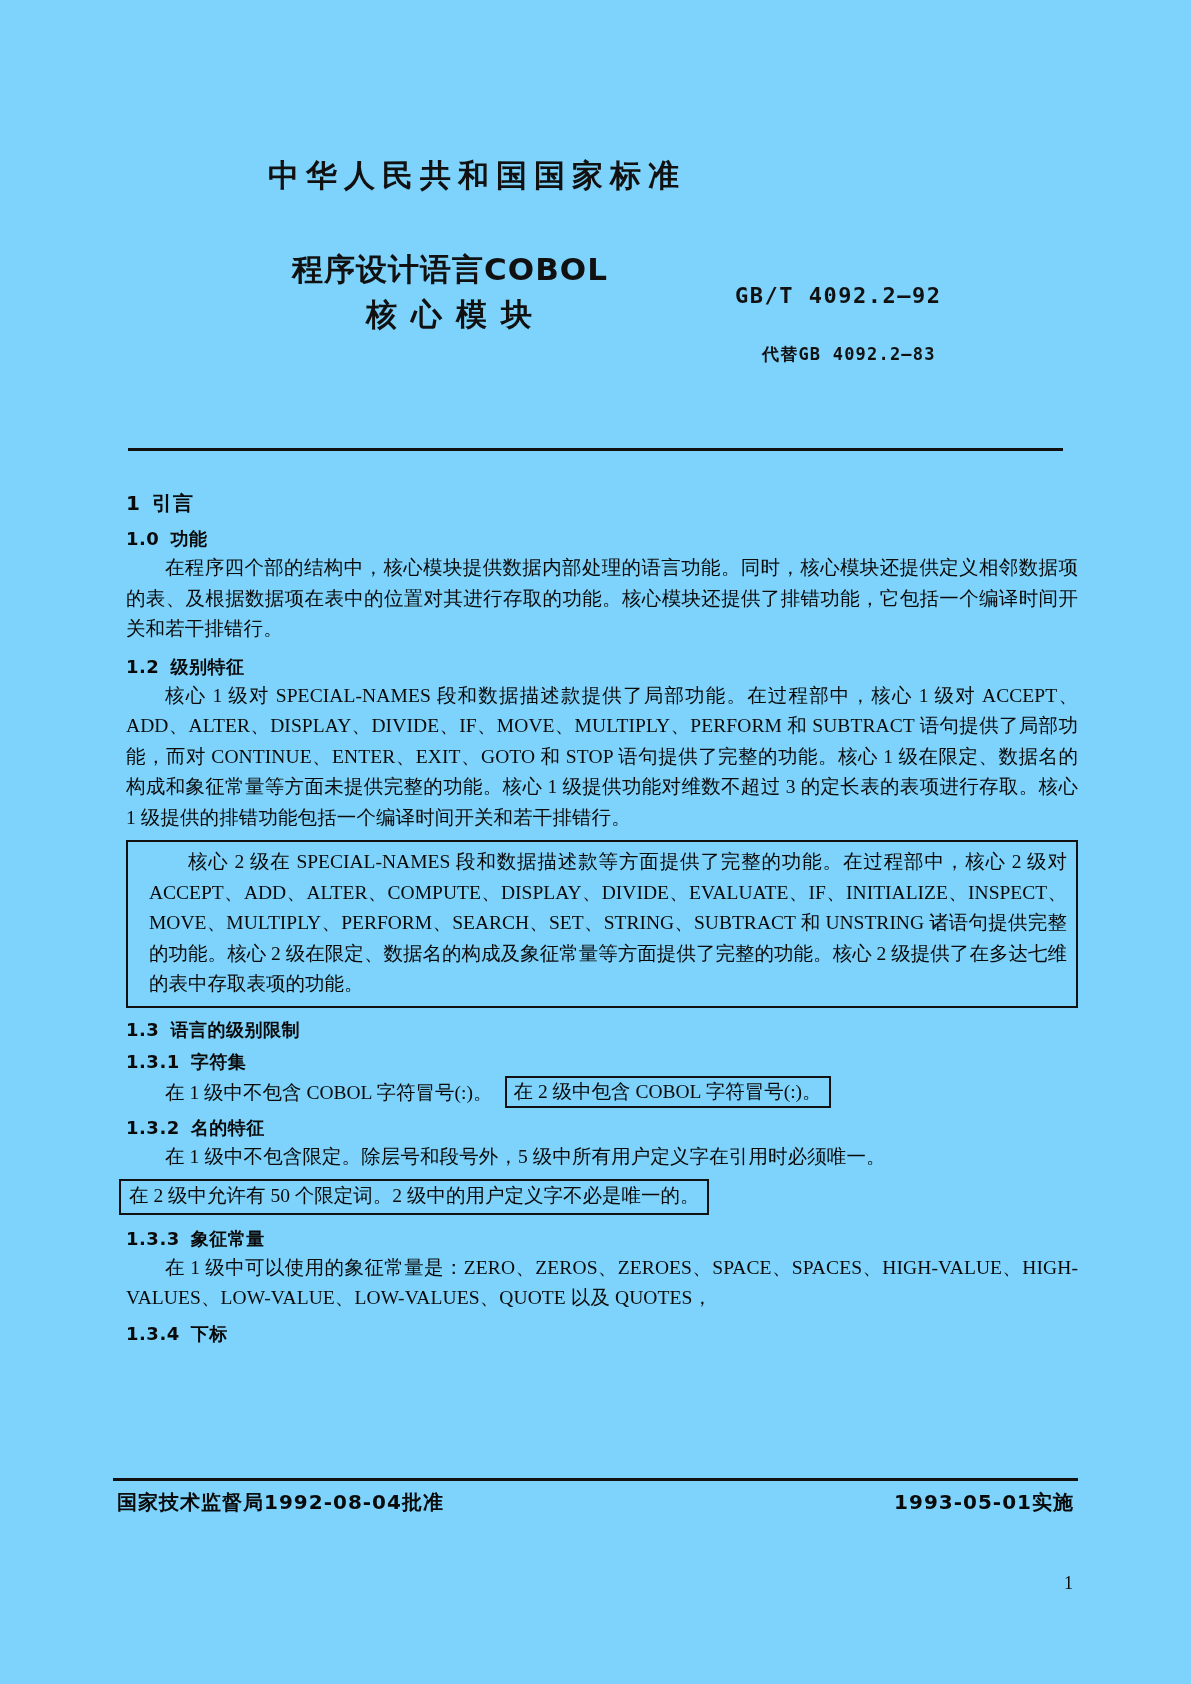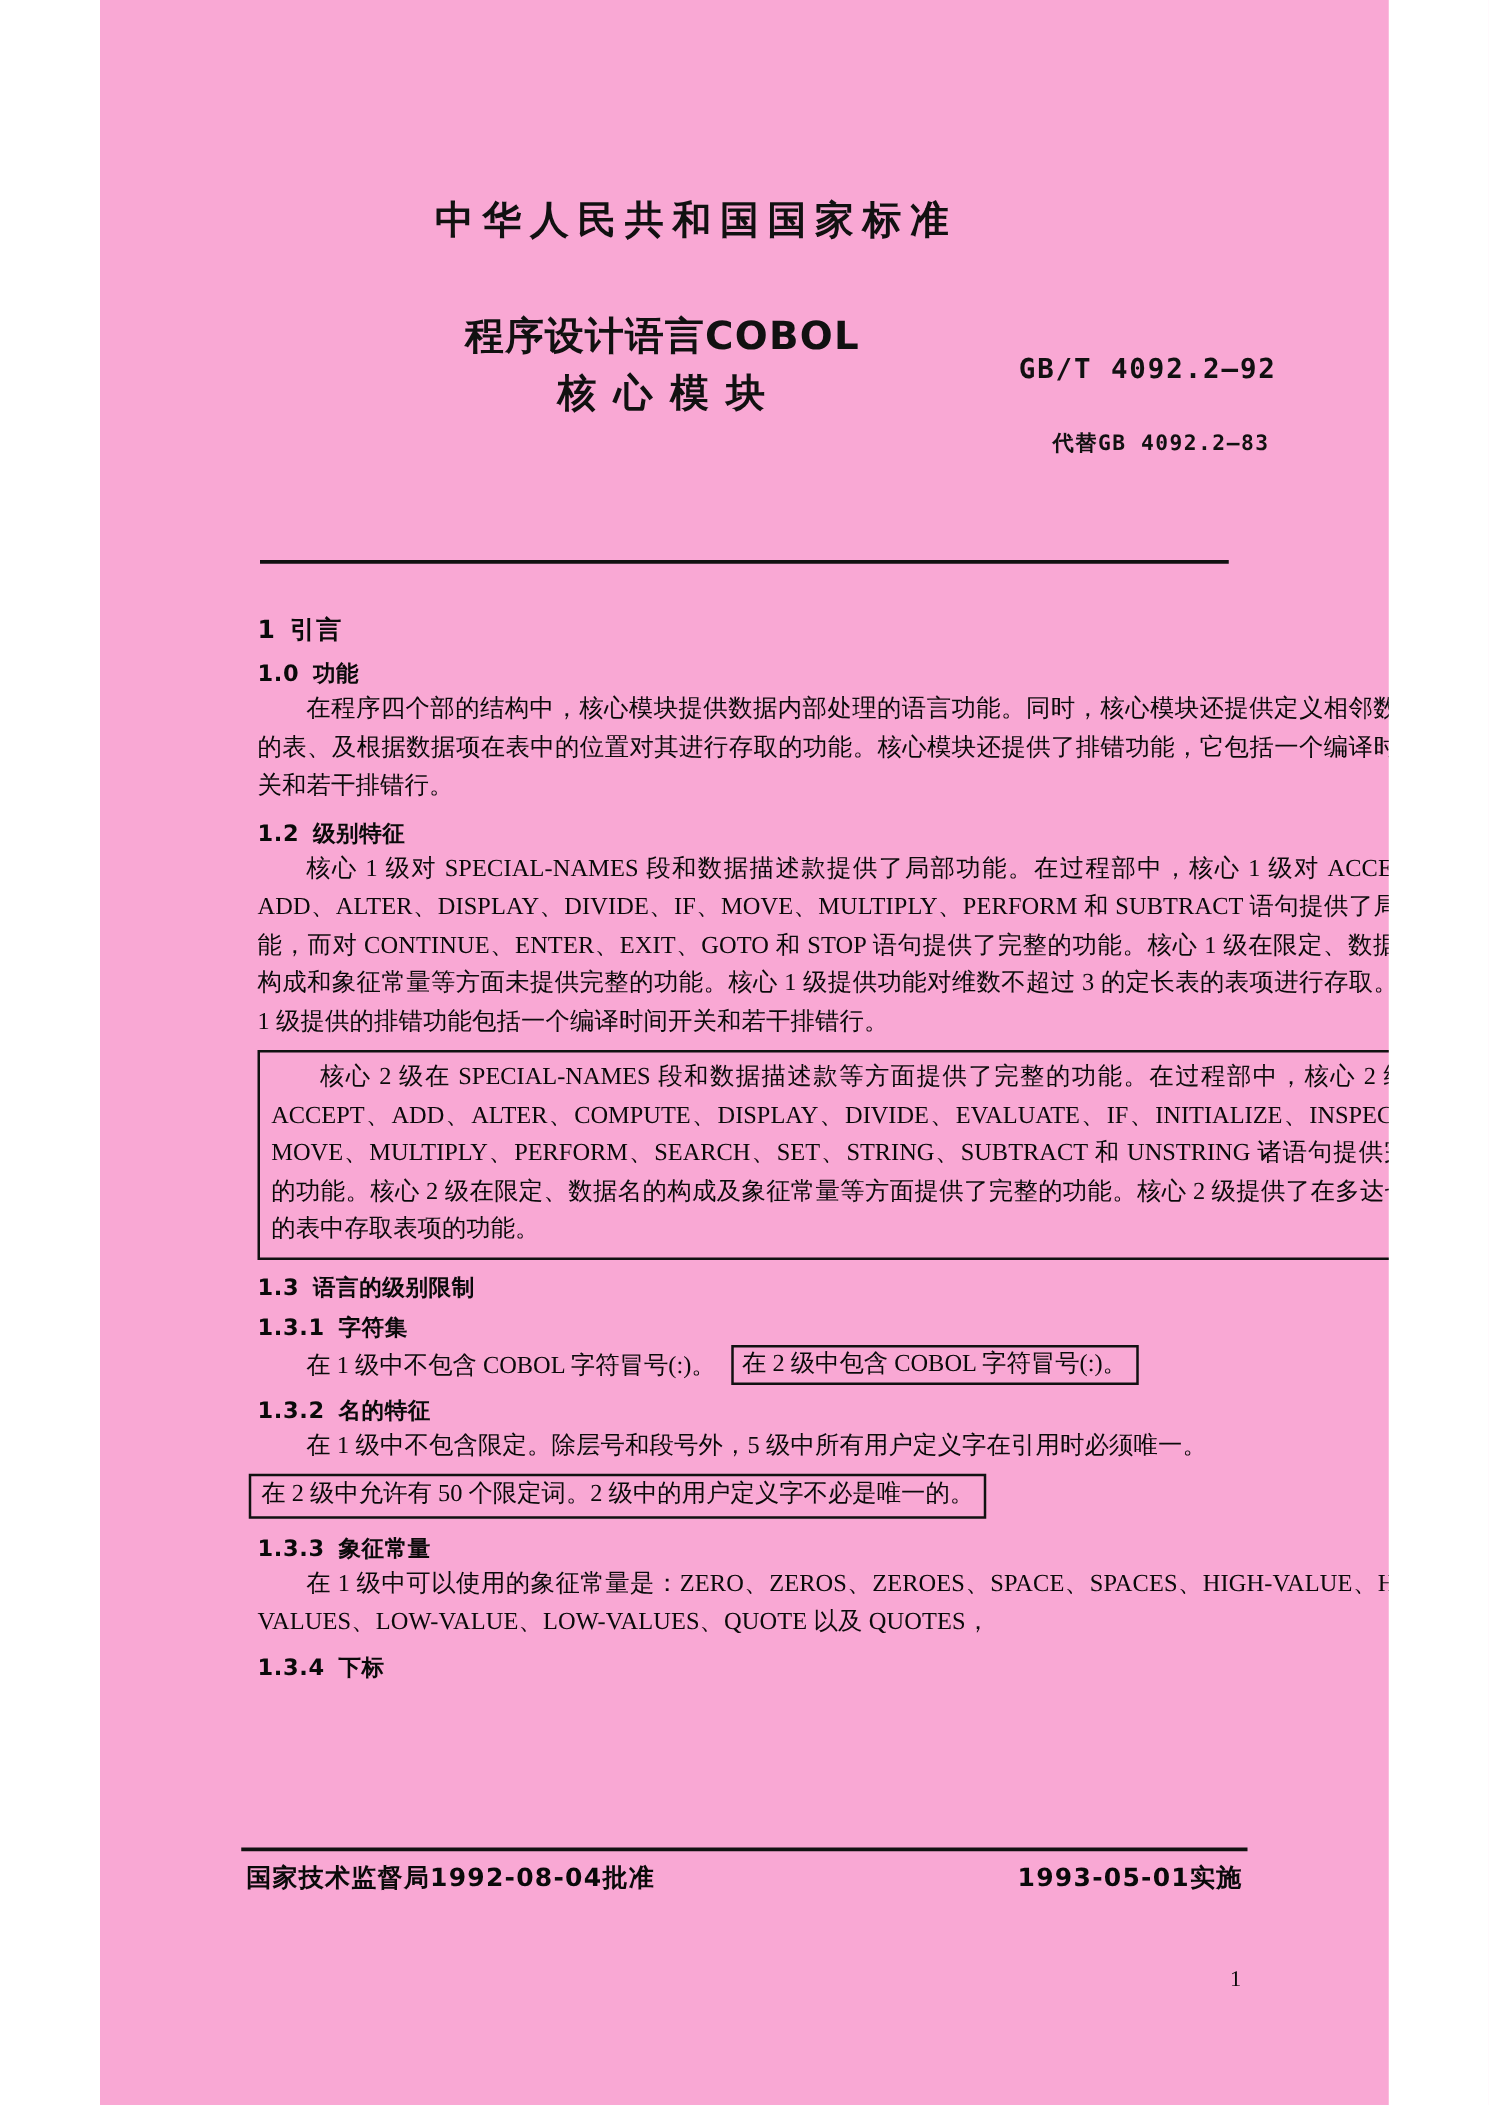--- a/index.html
+++ b/index.html
@@ -7,24 +7,24 @@
     margin: 0;
     padding: 0;
     background: #ffffff;
   }
   body {
     font-family: "Liberation Serif", "DejaVu Serif", serif;
     color: #0a0a0a;
   }
   .page {
     position: relative;
-    width: 1031px;
+    width: 1191px;
     height: 1684px;
     margin: 0 auto;
-    background: #f9a8d4;
+    background: #7dd3fc;
     overflow: hidden;
   }
 
   
   .masthead {
     position: absolute;
     left: 0;
     right: 0;
     top: 155px;
     height: 290px;
@@ -152,21 +152,21 @@
     line-height: 30.5px;
     margin: 0 0 0 13px;
     text-align: justify;
     text-justify: inter-ideograph;
     text-indent: 2em;
     letter-spacing: 0.1px;
   }
 
   .boxed {
     border: 2px solid #111;
-    padding: 5px 9px 6px 9px;
+    padding: 5px 9px 6px 21px;
     margin: 7px 0 7px 13px;
     font-family: "Liberation Serif", "DejaVu Serif", serif;
     font-size: 19.5px;
     line-height: 30.5px;
     text-align: justify;
     text-justify: inter-ideograph;
     text-indent: 2em;
   }
   .boxed.flat { text-indent: 0; }
 

